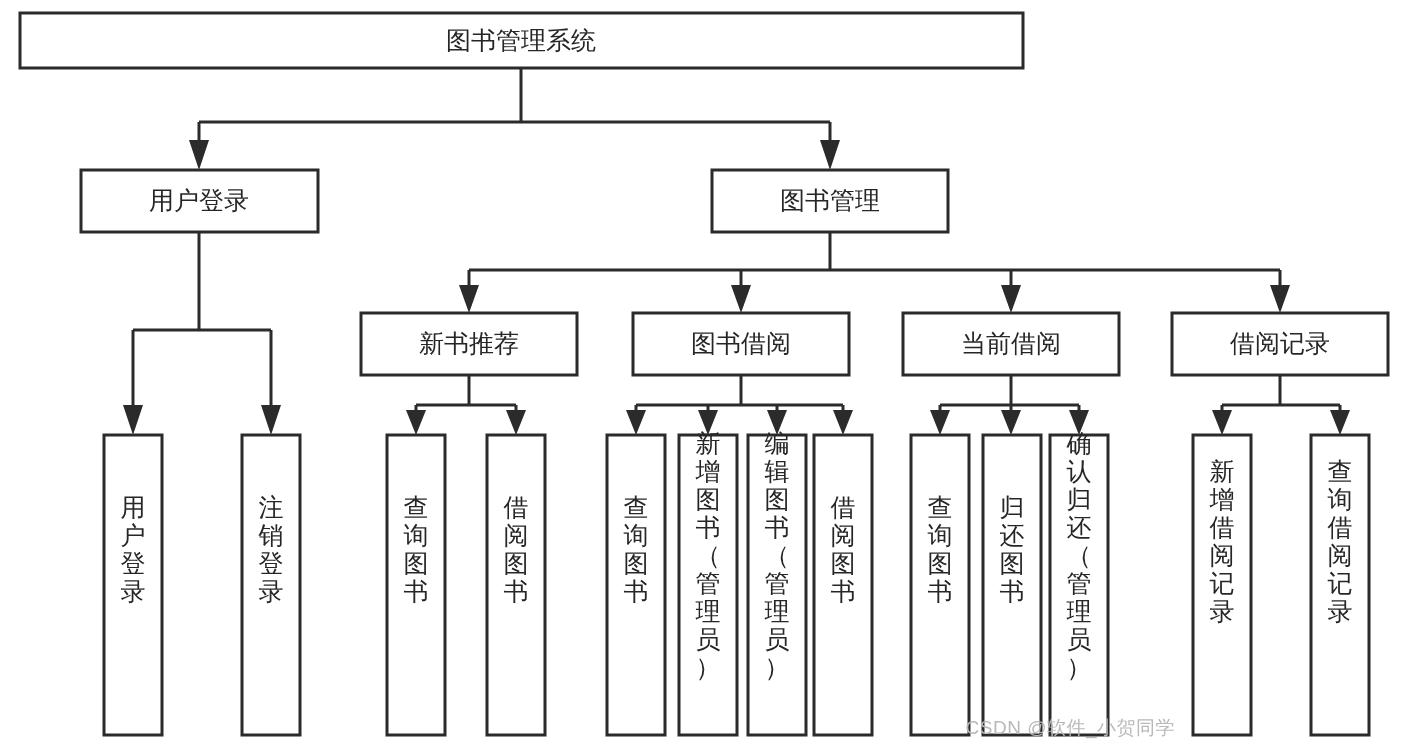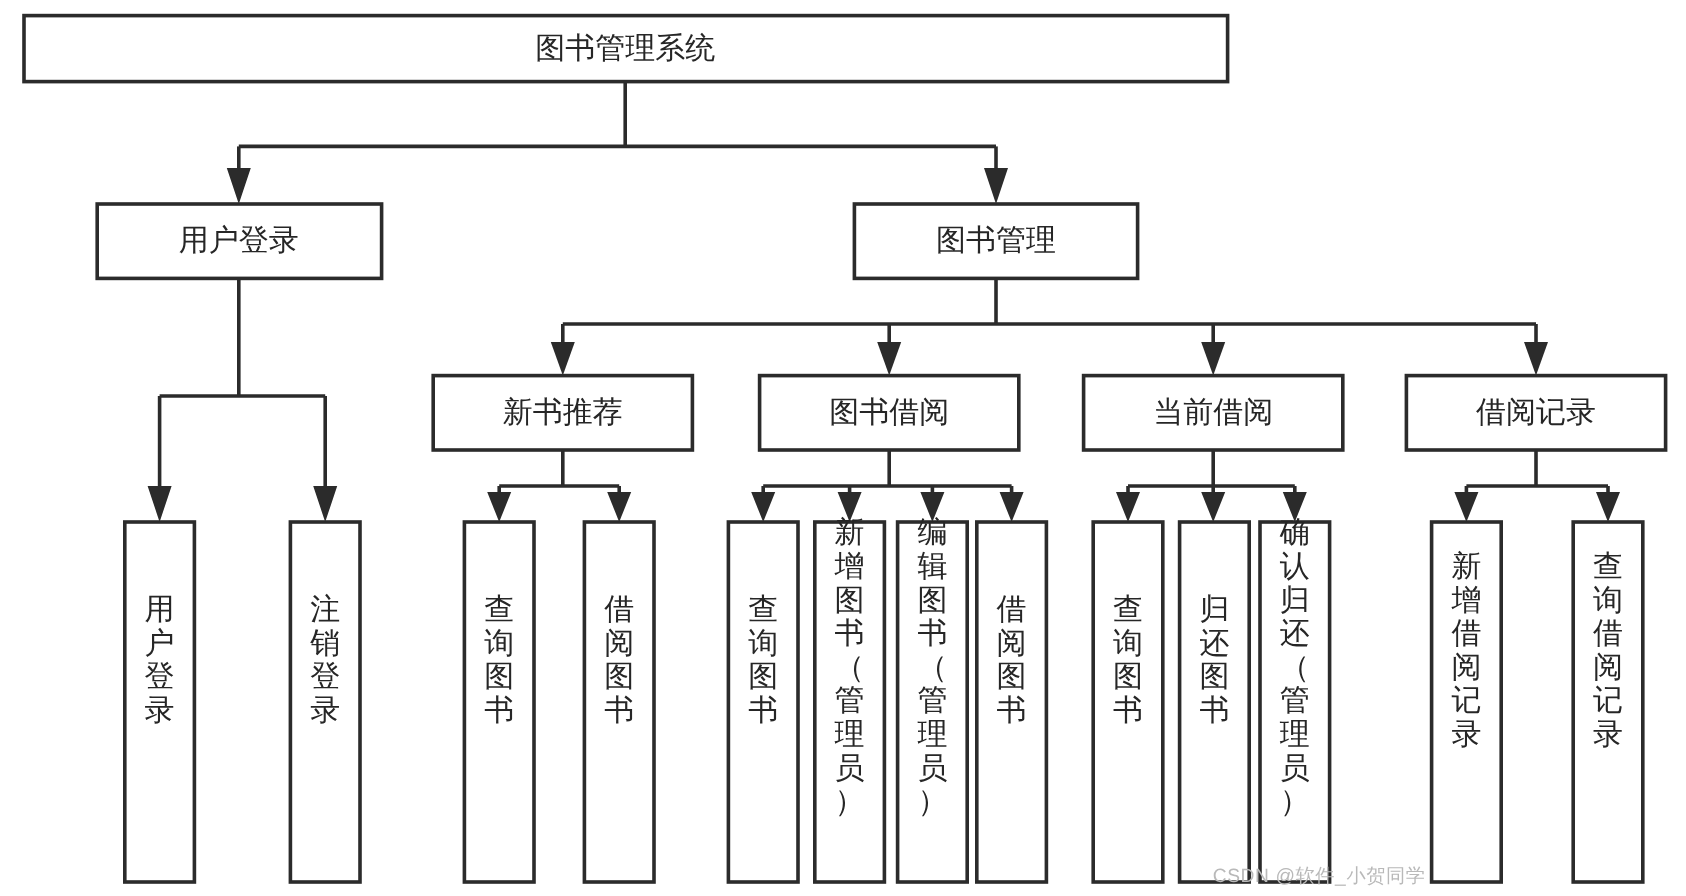--- a/index.html
+++ b/index.html
@@ -51,24 +51,24 @@
     dominant-baseline: middle;
   }
   .node-label-vert {
     font-family: "Liberation Sans", "DejaVu Sans", sans-serif;
     fill: #262626;
     font-size: 25px;
     text-anchor: middle;
   }
   .watermark {
     position: absolute;
-    right: 0;
+    right: 13px;
     bottom: 6px;
     font-family: "Liberation Sans", "DejaVu Sans", sans-serif;
-    font-size: 16px;
+    font-size: 19px;
     color: #b9b9b9;
     white-space: nowrap;
     letter-spacing: 0.5px;
     pointer-events: none;
   }
 </style>
 </head>
 <body>
 
 <div id="diagram-root">

